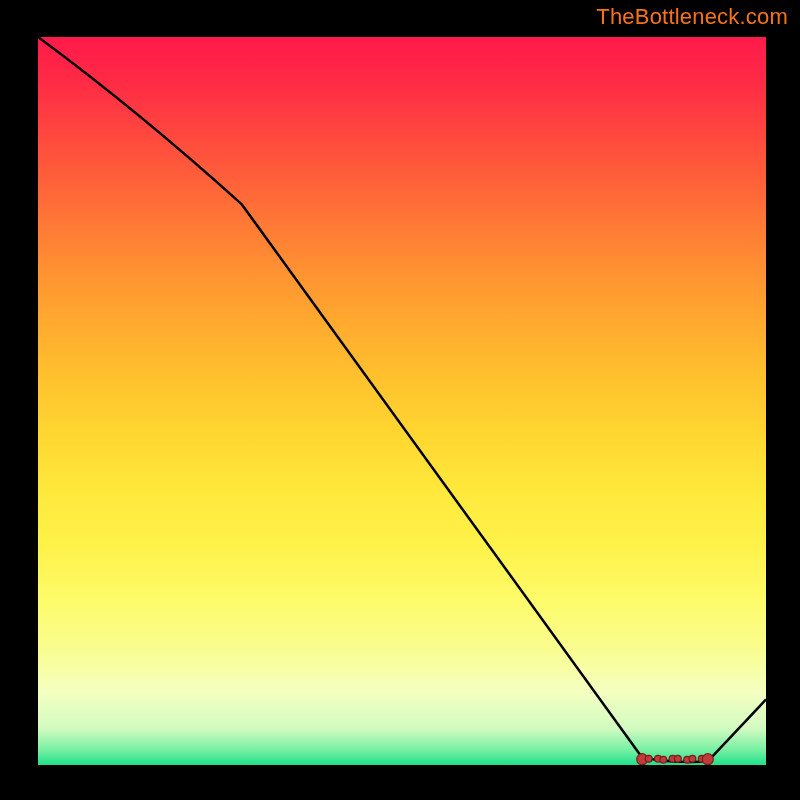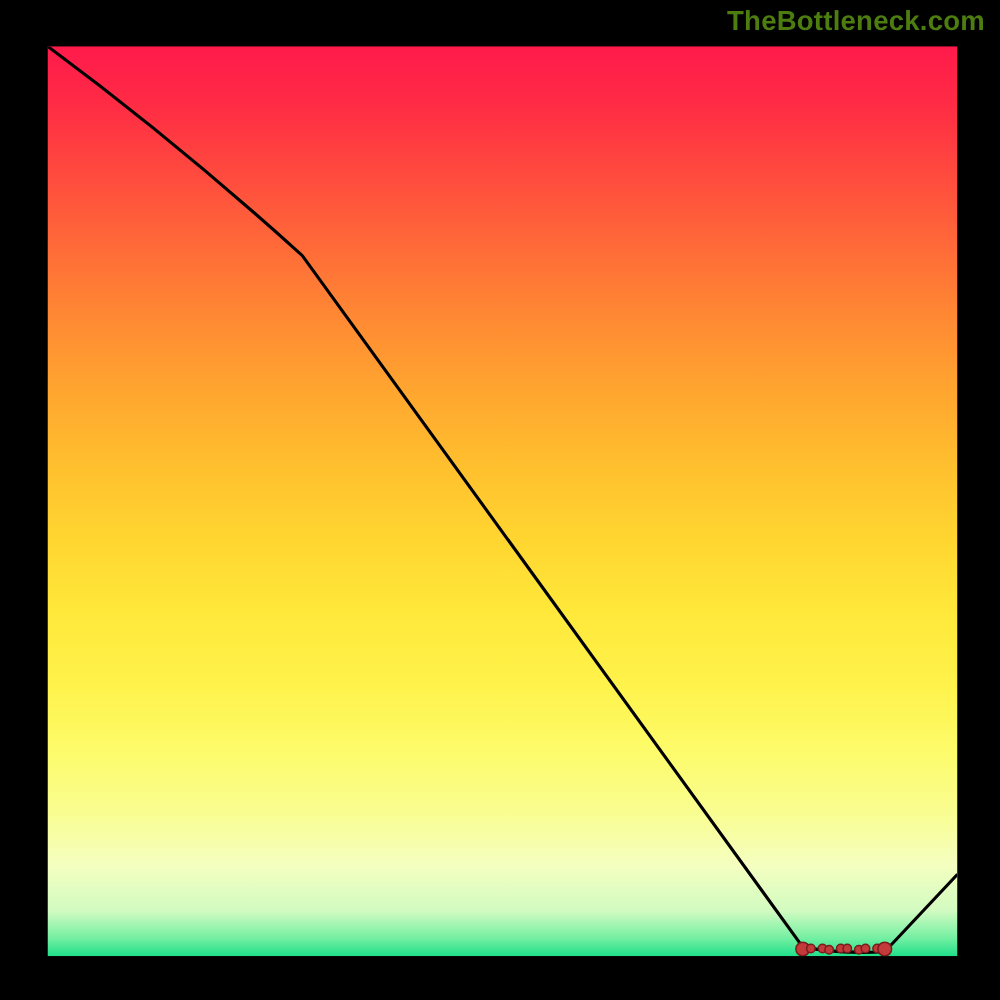--- a/index.html
+++ b/index.html
@@ -14,23 +14,23 @@
   .canvas {
     position: relative;
     width: 800px;
     height: 800px;
     background: #000;
   }
   .attribution {
     position: absolute;
     top: 4px;
     right: 12px;
-    color: #4d7c0f;
+    color: #f97316;
     font-size: 22px;
-    font-weight: 700;
+    font-weight: 400;
     letter-spacing: 0.2px;
   }
   .plot-frame {
     position: absolute;
     left: 38px;
     top: 36px;
     width: 728px;
     height: 728px;
     overflow: hidden;
     border-top: 1px solid #000; 

